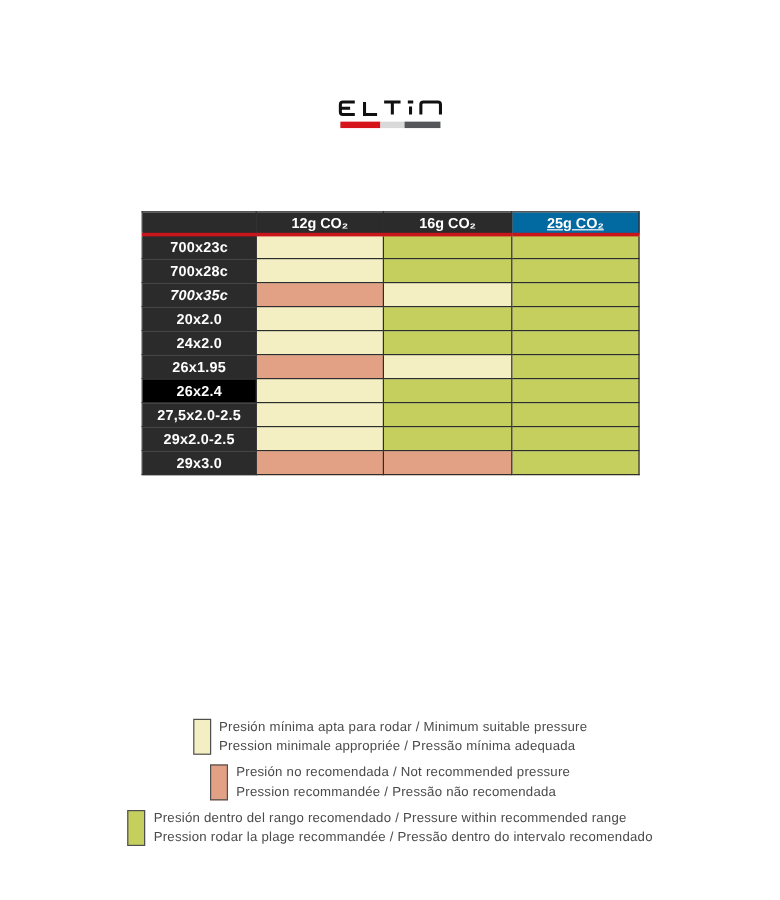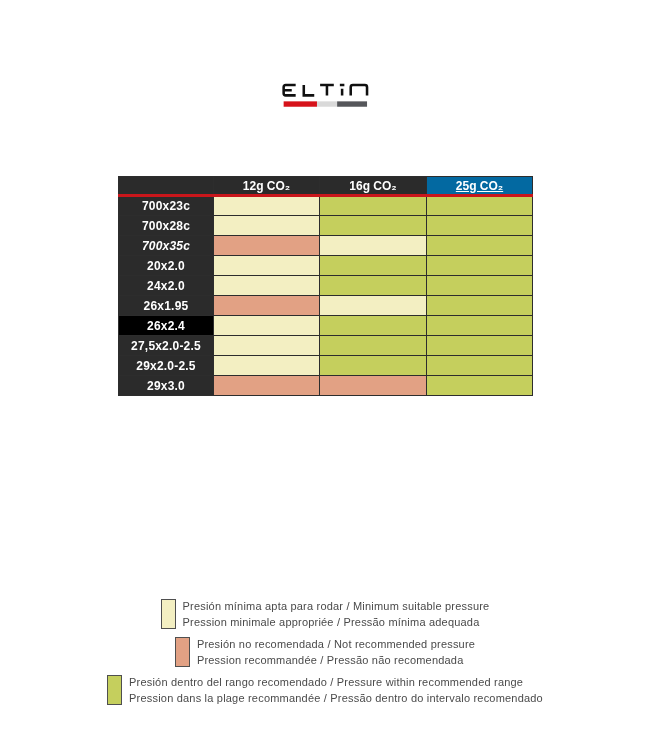--- a/index.html
+++ b/index.html
@@ -189,16 +189,16 @@
       <span class="legend-swatch" style="background: rgb(226, 161, 132);"></span>
       <div class="legend-text">
         <div>Presión no recomendada / Not recommended pressure</div>
         <div>Pression recommandée / Pressão não recomendada</div>
       </div>
     </div>
     <div class="legend-item">
       <span class="legend-swatch" style="background: rgb(197, 207, 93);"></span>
       <div class="legend-text">
         <div>Presión dentro del rango recomendado / Pressure within recommended range</div>
-        <div>Pression dans la plage recommandée / Pressão dentro do intervalo recomendado</div>
+        <div>Pression rodar la plage recommandée / Pressão dentro do intervalo recomendado</div>
       </div>
     </div>
   </div>
 
 </body></html>

